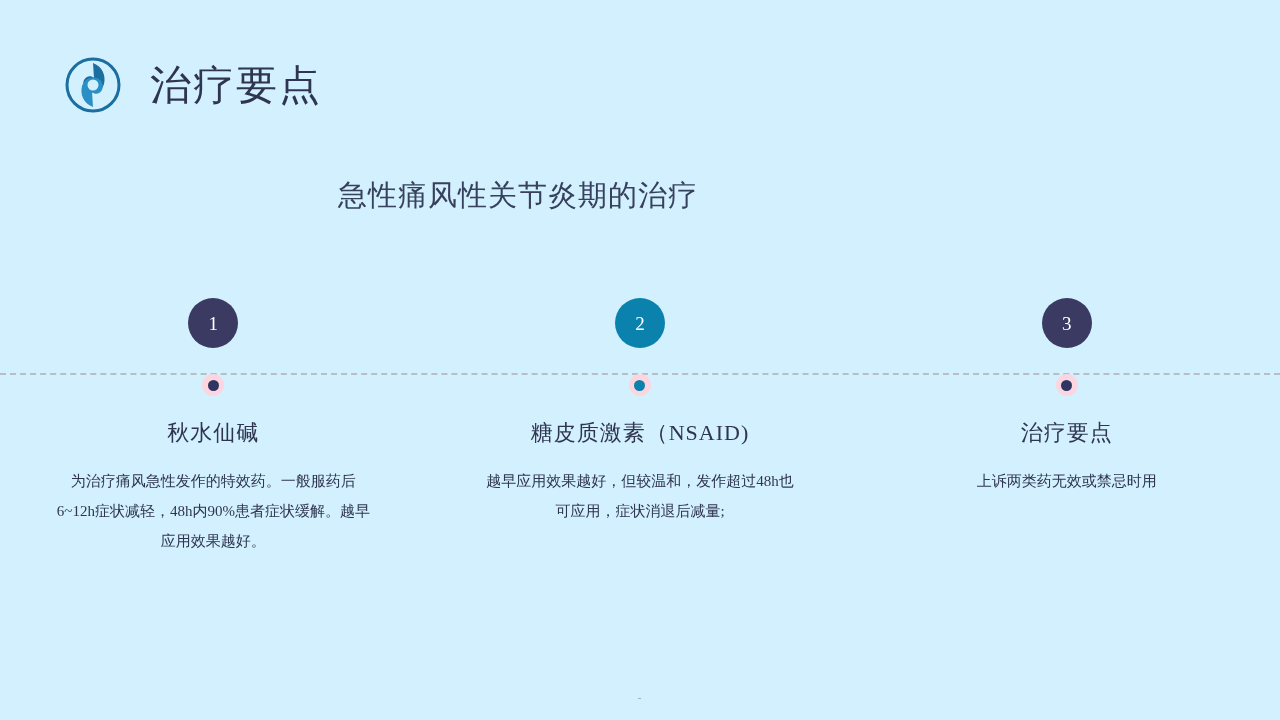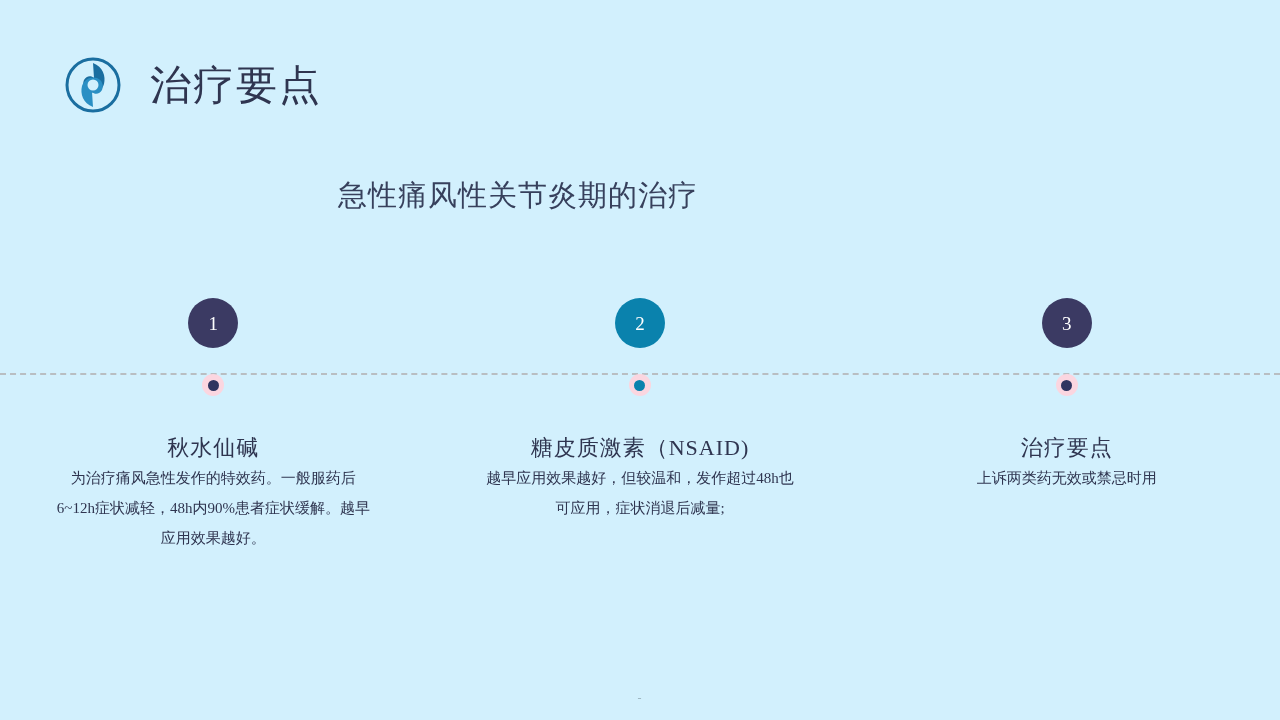--- a/index.html
+++ b/index.html
@@ -96,27 +96,28 @@
     display: flex;
     align-items: center;
     justify-content: center;
   }
   .tl-dot-inner {
     width: 11px;
     height: 11px;
     border-radius: 50%;
   }
   .tl-label {
-    margin-top: 37px;
+    margin-top: 22px;
     font-size: 22px;
     color: #2f3550;
     letter-spacing: 1px;
     white-space: nowrap;
   }
   .tl-desc {
+    margin-top: 18px;
     font-size: 15px;
     line-height: 2;
     color: #2f3550;
     text-align: center;
     max-width: 320px;
   }
 
   
   .slide-footer {
     position: absolute;

